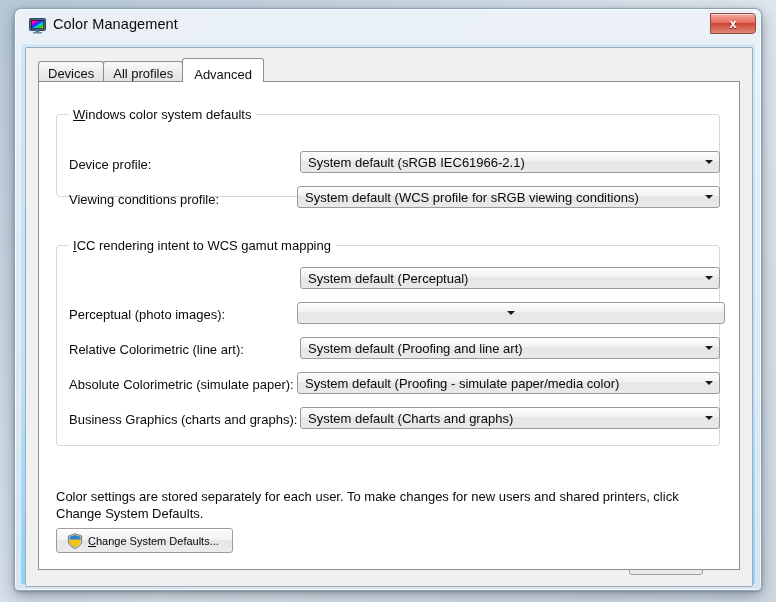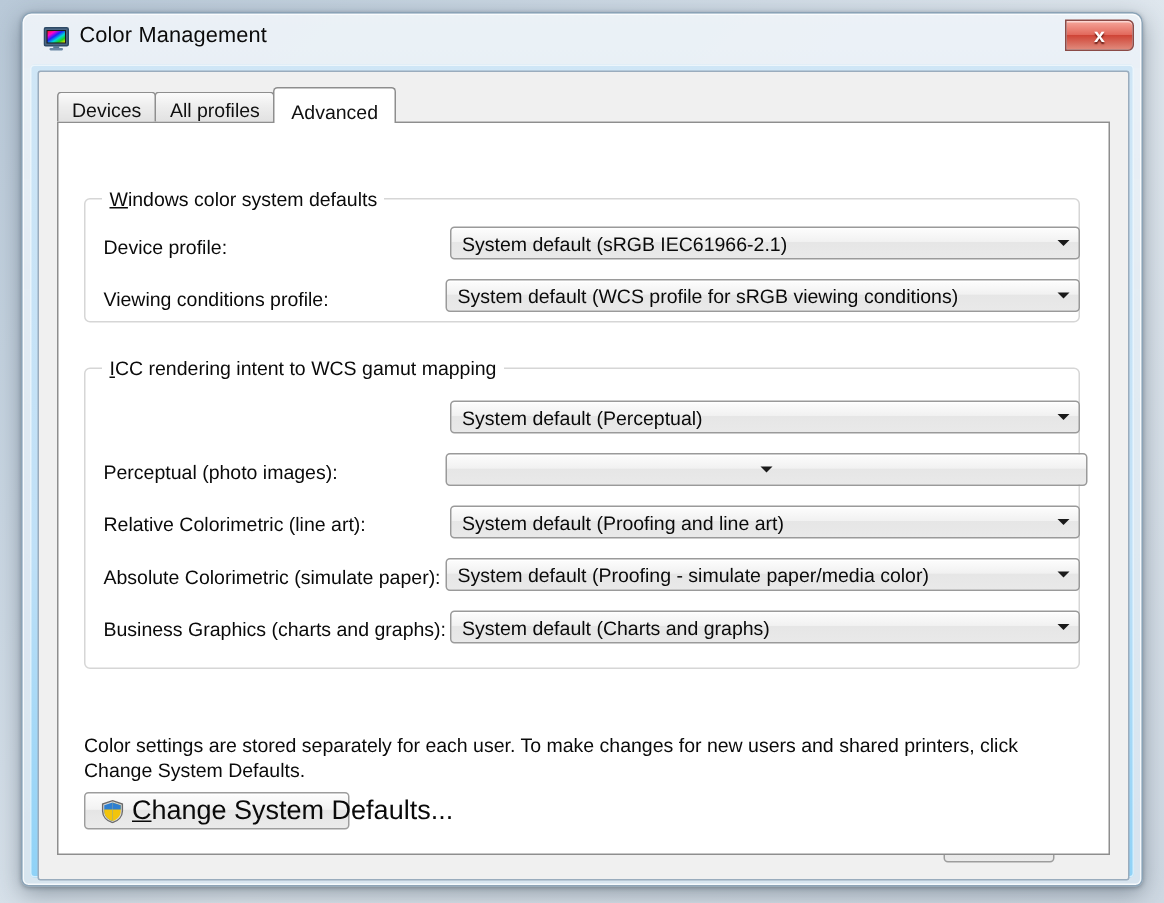--- a/index.html
+++ b/index.html
@@ -186,21 +186,21 @@
     left: 17px; top: 446px;
     width: 177px; height: 25px;
     background: linear-gradient(180deg, #fdfdfd 0%, #f2f2f2 46%, #e5e5e5 48%, #ebebeb 100%);
     border: 1px solid #9d9d9d;
     border-radius: 3px;
     box-shadow: inset 0 1px 0 rgba(255,255,255,0.9);
     display: flex; align-items: center;
     cursor: pointer;
   }
   #cs-shield { width: 16px; height: 16px; margin-left: 10px; flex: none; }
-  #cs-label { font-size: 18px; color: #0a0a0a; margin-left: 5px; white-space: nowrap; }
+  #cs-label { font-size: 11px; color: #0a0a0a; margin-left: 5px; white-space: nowrap; }
 
   
   #footer-close {
     position: absolute;
     left: 603px; top: 503px;
     width: 74px; height: 24px;
     background: linear-gradient(180deg, #fdfdfd 0%, #f2f2f2 46%, #e4e4e4 48%, #ebebeb 100%);
     border: 1px solid #9d9d9d;
     border-radius: 3px;
     box-shadow: inset 0 1px 0 rgba(255,255,255,0.9);
@@ -251,21 +251,21 @@
       <div class="tab">
         <span>All profiles</span>
       </div>
       <div class="tab selected">
         <span>Advanced</span>
       </div>
     </div>
 
     <div id="tabpanel">
 
-      <div class="groupbox" style="left:17px; top:50px; width:664px; height:83px;">
+      <div class="groupbox" style="left:17px; top:32px; width:664px; height:83px;">
         <div class="groupbox-title"><span class="ul">W</span><span>indows  color system defaults</span></div>
       </div>
 
       <div class="field-label" style="left:30px; top:75px;">Device profile:</div>
       <div class="combo" style="left:261px; top:69px; width:420px;">
         <span class="combo-text">System default (sRGB IEC61966-2.1)</span>
         <span class="combo-arrow"></span>
       </div>
 
       <div class="field-label" style="left:30px; top:110px;">Viewing conditions profile:</div>

